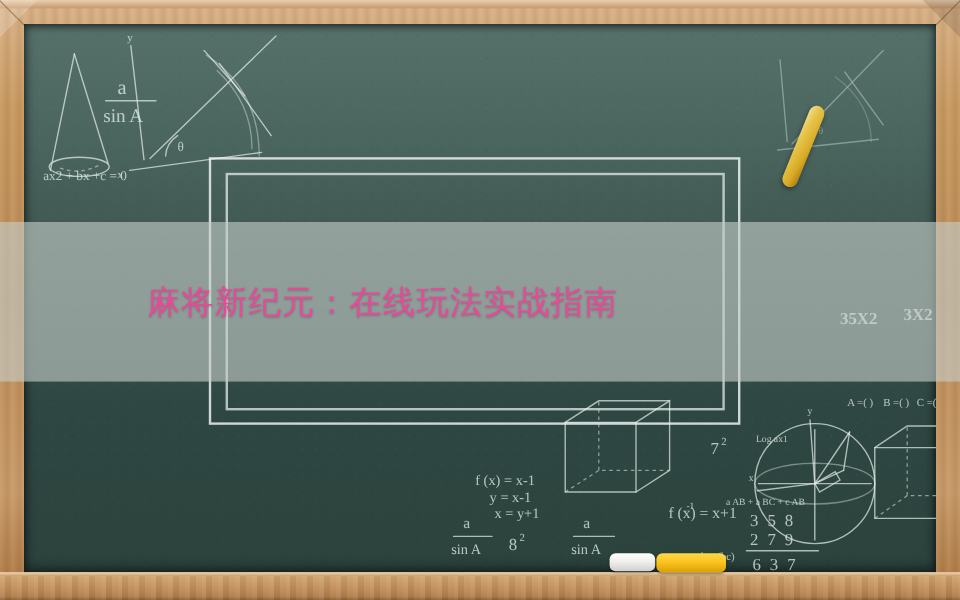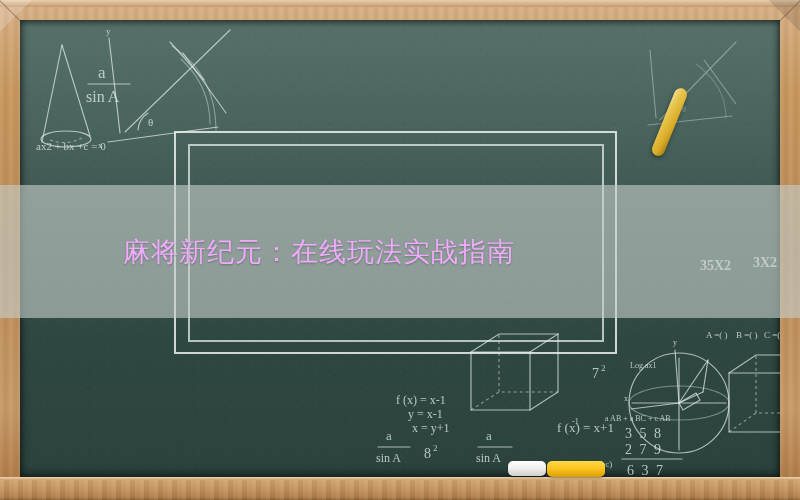--- a/index.html
+++ b/index.html
@@ -69,21 +69,21 @@
   .deco-inner{left:188px;top:144px;width:412px;height:194px;border-width:2px;border-color:rgba(240,246,243,.70);}
 
   
   .band{
     position:absolute;left:0;top:185px;width:800px;height:133px;
     background:rgba(197,205,202,0.62);
   }
   .band-title{
     position:absolute;left:0;top:185px;width:638px;height:133px;
     display:flex;align-items:center;justify-content:center;
-    color:#f0abfc;font-size:27px;letter-spacing:1px;white-space:nowrap;
+    color:#ec4899;font-size:27px;letter-spacing:1px;white-space:nowrap;
     text-shadow:0 1px 2px rgba(0,0,0,.28);
     font-family:"Liberation Sans","DejaVu Sans",sans-serif;
   }
 
   
   .chalk-stick-gold{
     position:absolute;left:663px;top:86px;width:13px;height:72px;border-radius:7px;
     background:linear-gradient(100deg,#f2df9a 0%,#e8c54f 28%,#d9ab25 70%,#a97f12 100%);
     transform:rotate(22deg);
     box-shadow:0 2px 4px rgba(0,0,0,.40);

